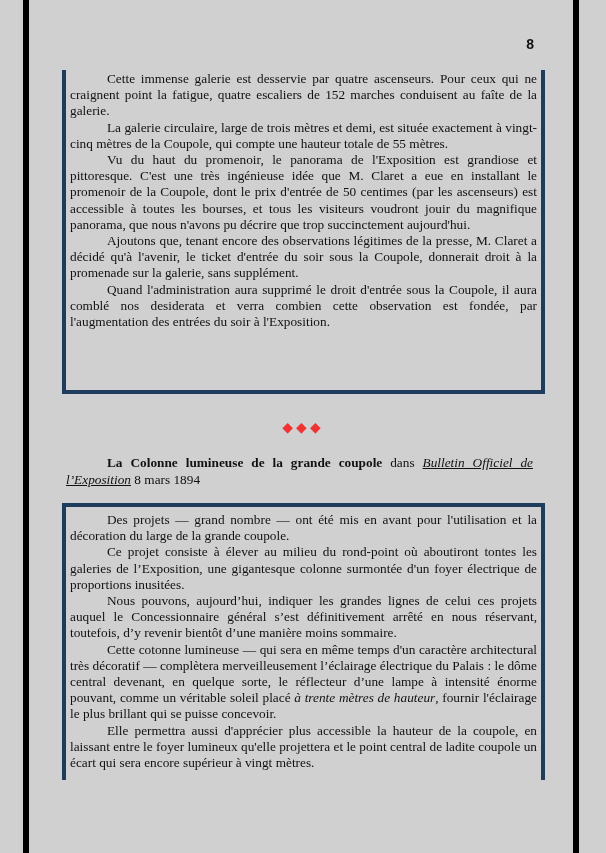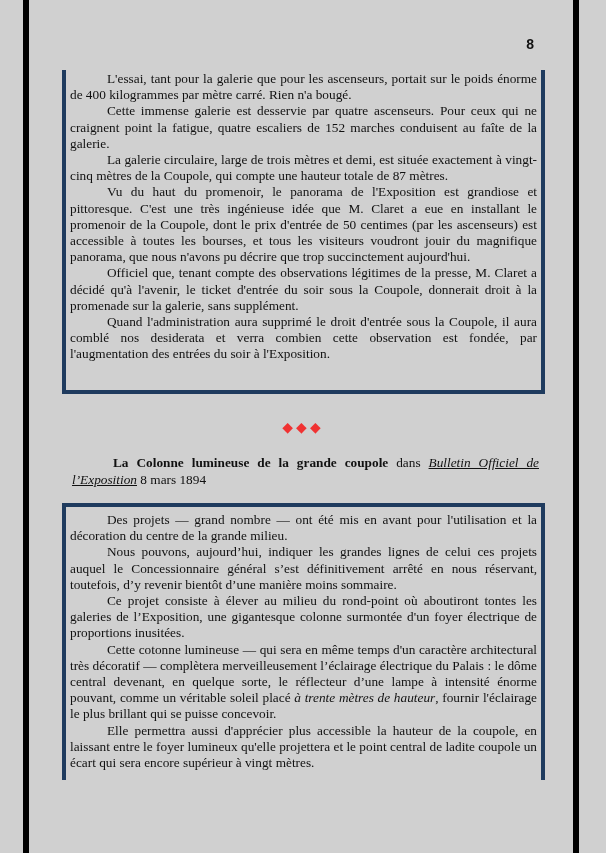--- a/index.html
+++ b/index.html
@@ -25,46 +25,44 @@
   .box1 p:first-child { padding-top: 1px; }
   .diamonds {
     position: absolute; left: 0; width: 606px; top: 419px; text-align: center;
     color: #f03232; font-size: 14px; letter-spacing: 3px;
     font-family: "DejaVu Sans", sans-serif;
   }
   .heading {
     position: absolute; left: 66px; top: 455px; width: 467px;
     font-size: 13.3px; line-height: 16.5px; text-align: justify;
     text-indent: 41px;
-    margin-left: 6px;
   }
   .heading b { font-weight: bold; }
   .heading .src { font-style: italic; text-decoration: underline; }
   .box p i { }
 </style>
 </head>
 <body>
 
 <div class="bar-left"></div>
 <div class="bar-right"></div>
 
 <div class="page-num">8</div>
 
 <div class="box box1">
-  <p>L'essai, tant pour la galerie que pour les ascenseurs, portait sur le poids énorme de 400 kilogrammes par mètre carré. Rien n'a bougé.</p>
   <p>Cette immense galerie est desservie par quatre ascenseurs. Pour ceux qui ne craignent point la fatigue, quatre escaliers de 152 marches conduisent au faîte de la galerie.</p>
-  <p>La galerie circulaire, large de trois mètres et demi, est située exactement à vingt-cinq mètres de la Coupole, qui compte une hauteur totale de 87 mètres.</p>
+  <p>La galerie circulaire, large de trois mètres et demi, est située exactement à vingt-cinq mètres de la Coupole, qui compte une hauteur totale de 55 mètres.</p>
   <p>Vu du haut du promenoir, le panorama de l'Exposition est grandiose et pittoresque. C'est une très ingénieuse idée que M. Claret a eue en installant le promenoir de la Coupole, dont le prix d'entrée de 50 centimes (par les ascenseurs) est accessible à toutes les bourses, et tous les visiteurs voudront jouir du magnifique panorama, que nous n'avons pu décrire que trop succinctement aujourd'hui.</p>
-  <p>Officiel que, tenant compte des observations légitimes de la presse, M. Claret a décidé qu'à l'avenir, le ticket d'entrée du soir sous la Coupole, donnerait droit à la promenade sur la galerie, sans supplément.</p>
+  <p>Ajoutons que, tenant encore des observations légitimes de la presse, M. Claret a décidé qu'à l'avenir, le ticket d'entrée du soir sous la Coupole, donnerait droit à la promenade sur la galerie, sans supplément.</p>
   <p>Quand l'administration aura supprimé le droit d'entrée sous la Coupole, il aura comblé nos desiderata et verra combien cette observation est fondée, par l'augmentation des entrées du soir à l'Exposition.</p>
 </div>
 
 <div class="diamonds">◆◆◆</div>
 
 <div class="heading"><b>La Colonne lumineuse de la grande coupole</b><span> dans </span><span class="src">Bulletin Officiel de l’Exposition</span><span> 8 mars 1894</span></div>
 
 <div class="box box2">
-  <p>Des projets — grand nombre — ont été mis en avant pour l'utilisation et la décoration du centre de la grande milieu.</p>
+  <p>Des projets — grand nombre — ont été mis en avant pour l'utilisation et la décoration du large de la grande coupole.</p>
+  <p>Ce projet consiste à élever au milieu du rond-point où aboutiront tontes les galeries de l’Exposition, une gigantesque colonne surmontée d'un foyer électrique de proportions inusitées.</p>
   <p>Nous pouvons, aujourd’hui, indiquer les grandes lignes de celui ces projets auquel le Concessionnaire général s’est définitivement arrêté en nous réservant, toutefois, d’y revenir bientôt d’une manière moins sommaire.</p>
-  <p>Ce projet consiste à élever au milieu du rond-point où aboutiront tontes les galeries de l’Exposition, une gigantesque colonne surmontée d'un foyer électrique de proportions inusitées.</p>
   <p><span>Cette cotonne lumineuse — qui sera en même temps d'un caractère architectural très décoratif — complètera merveilleusement l’éclairage électrique du Palais : le dôme central devenant, en quelque sorte, le réflecteur d’une lampe à intensité énorme pouvant, comme un véritable soleil placé </span><i>à trente mètres de hauteur</i><span>, fournir l'éclairage le plus brillant qui se puisse concevoir.</span></p>
   <p>Elle permettra aussi d'apprécier plus accessible la hauteur de la coupole, en laissant entre le foyer lumineux qu'elle projettera et le point central de ladite coupole un écart qui sera encore supérieur à vingt mètres.</p>
 </div>
 
 </body></html>

